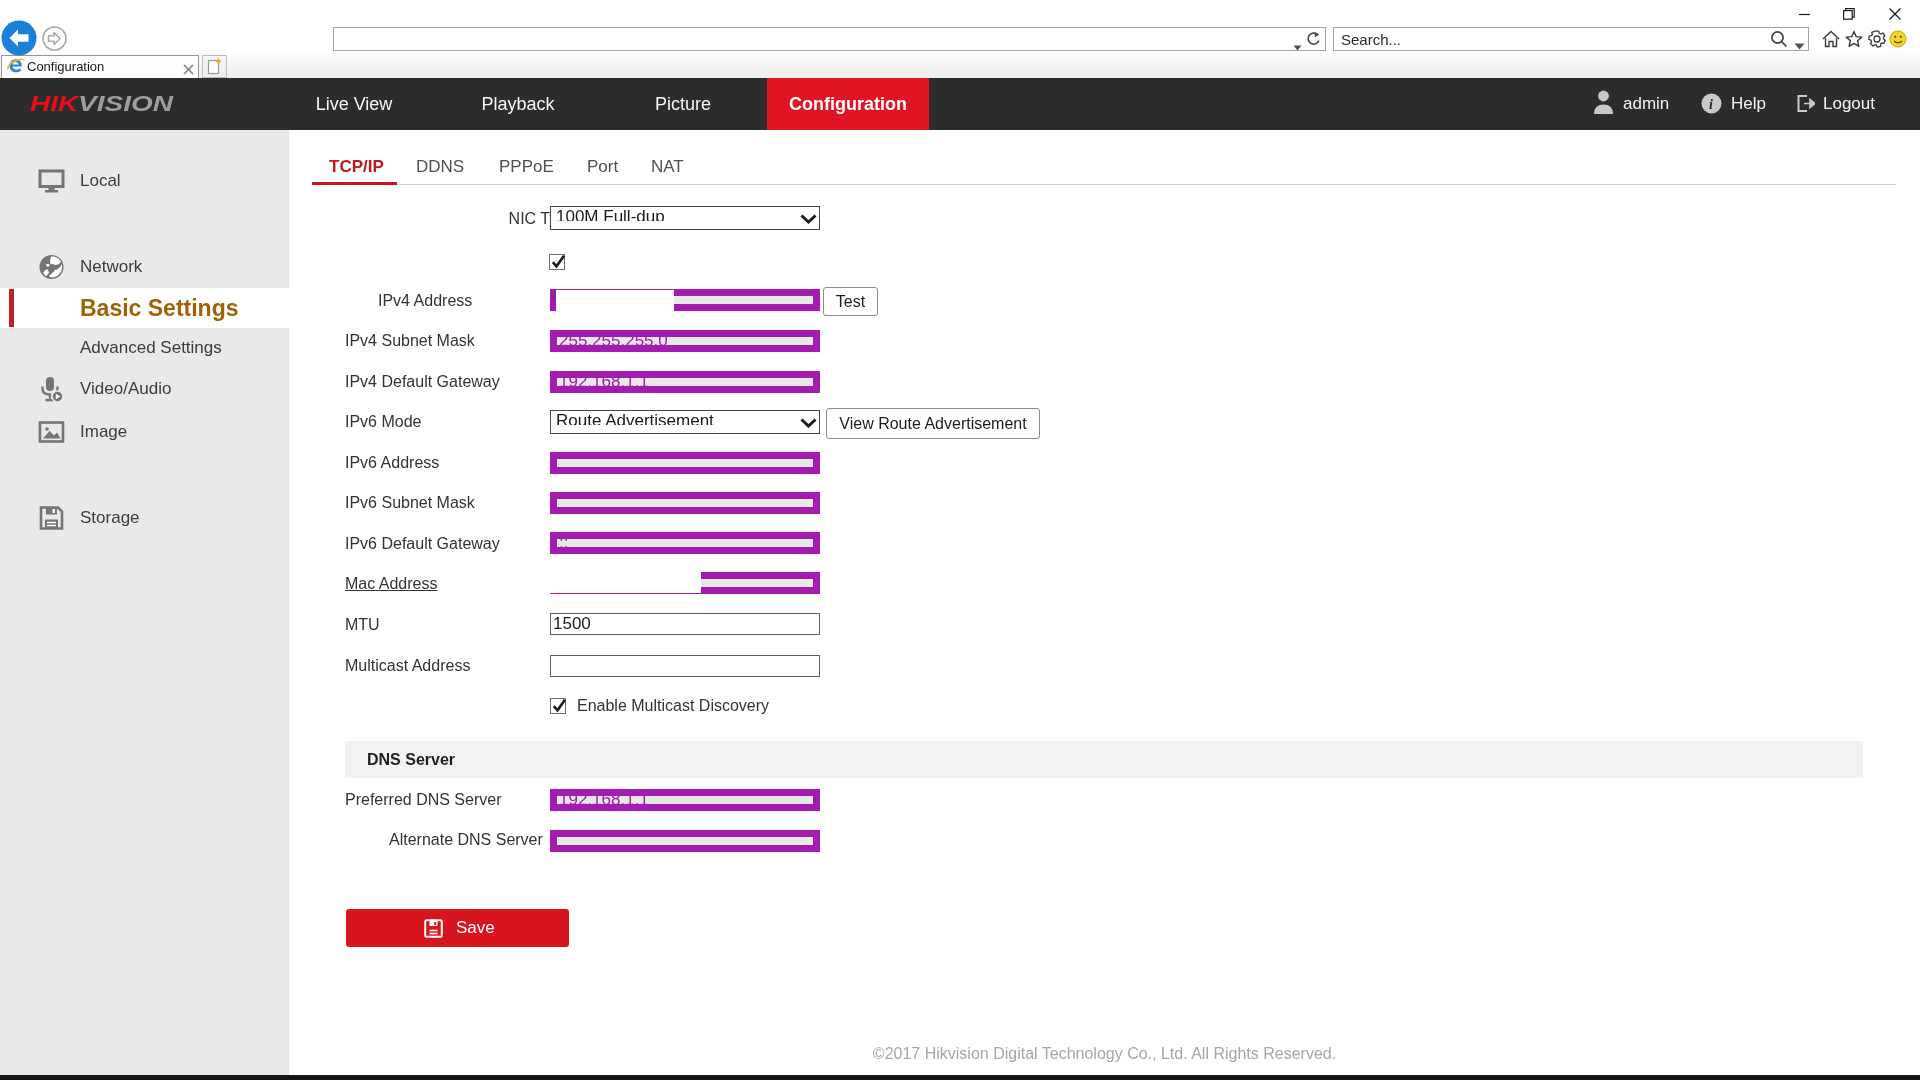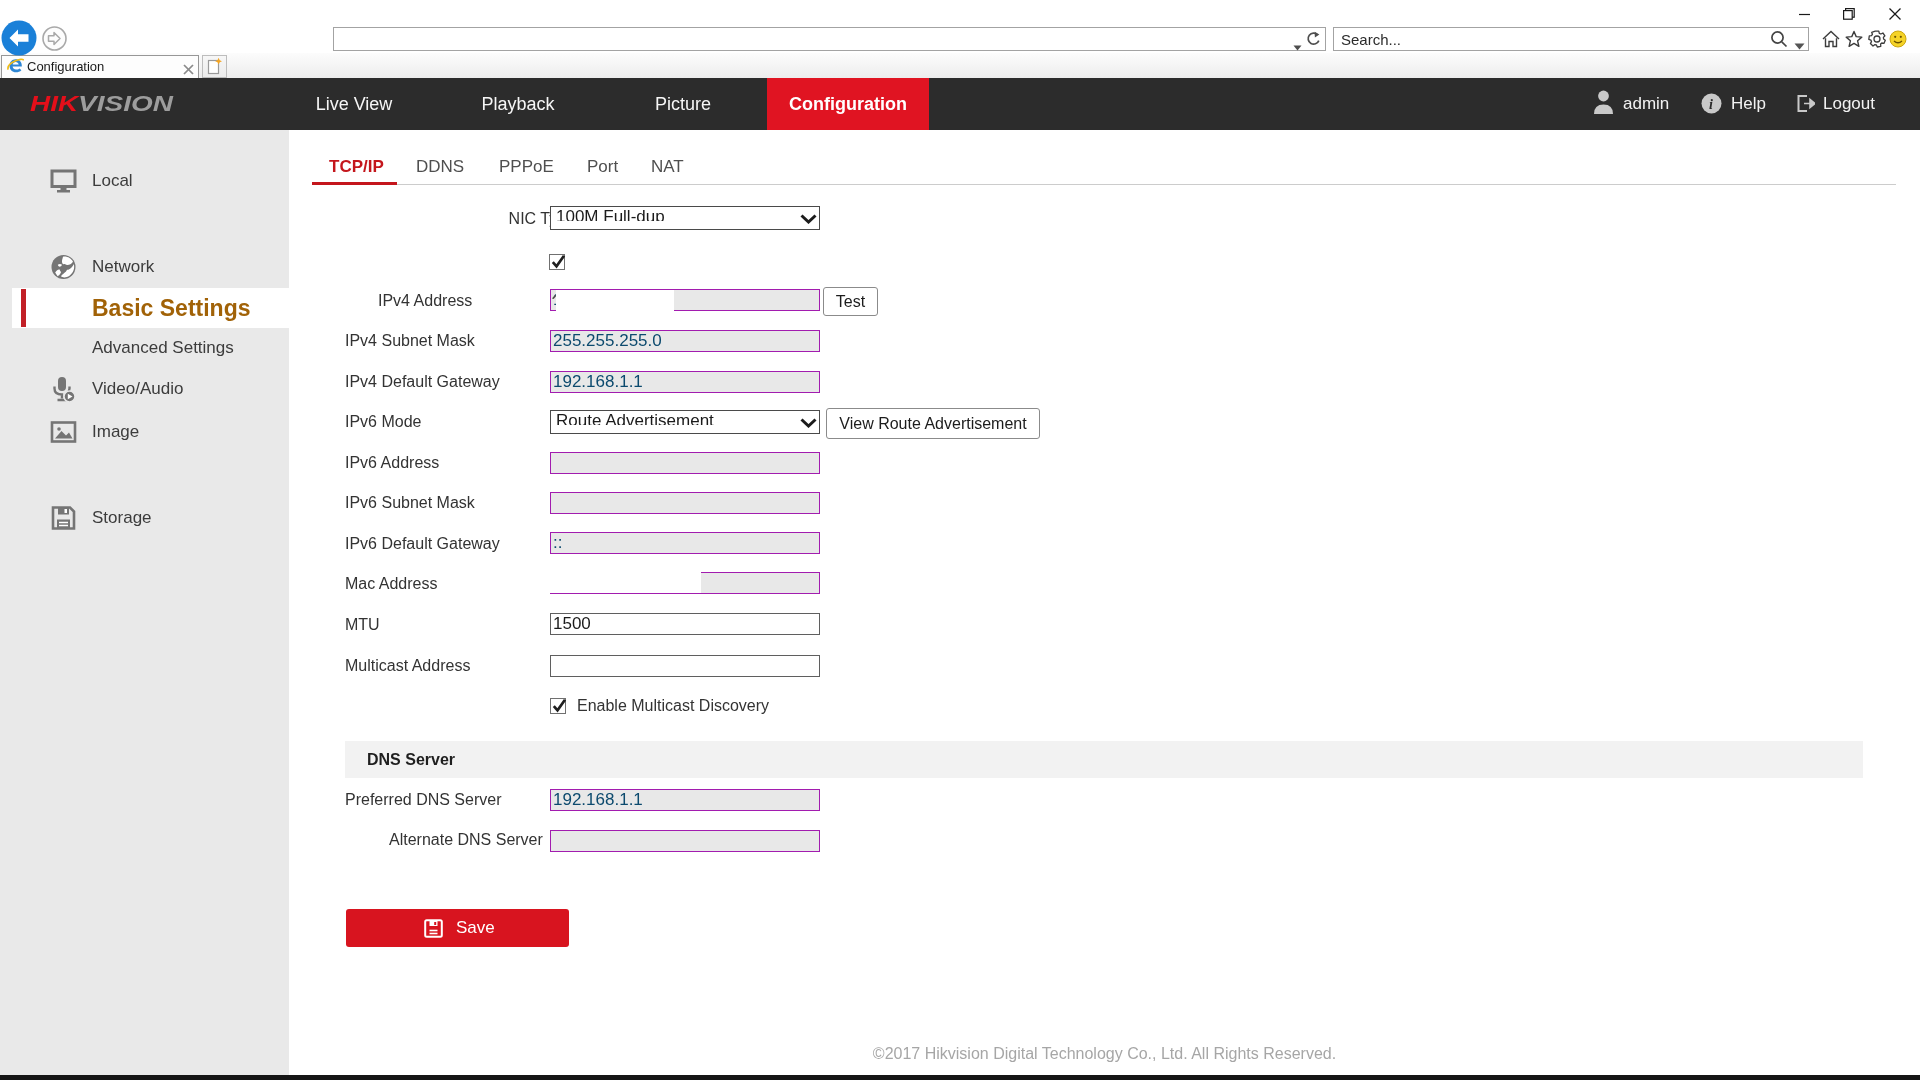--- a/index.html
+++ b/index.html
@@ -45,21 +45,21 @@
   #logo .hik { color:#e50f1a; } #logo .vision { color:#9d9d9d; }
   #user-icon { left:1593px; top:88px; width:21px; height:27px; }
   #user-name { left:1623px; top:78px; height:52px; line-height:52px; font-size:17px; color:#f2f2f2; }
   #help-icon { left:1701px; top:93px; width:21px; height:21px; }
   #help-label { left:1731px; top:78px; height:52px; line-height:52px; font-size:17px; color:#f2f2f2; }
   #logout-icon { left:1797px; top:95px; width:18px; height:17px; }
   #logout-label { left:1823px; top:78px; height:52px; line-height:52px; font-size:17px; color:#f2f2f2; }
 
   
   #sidebar { left:0; top:130px; width:289px; height:945px; background:#e9e9e9; }
-  .side-item { left:12px; width:316px; }
+  .side-item { left:0; width:316px; }
   .side-item .icon { position:absolute; left:38px; top:50%; transform:translateY(-50%); width:27px; height:27px; }
   .side-item .lbl { position:absolute; left:80px; top:0; height:100%; display:flex; align-items:center; font-size:17px; color:#3c3c3c; }
   #side-local   { top:29px; height:43px; }
   #side-system  { top:72px; height:43px; }
   #side-network { top:115px; height:43px; }
   #side-basic   { top:158px; height:40px; background:#fff; }
   #side-basic .lbl { font-weight:bold; color:#a16207; font-size:23px; }
   #side-basic .redbar { position:absolute; left:9px; top:1px; width:5px; height:38px; background:#c22027; }
   #side-advanced{ top:198px; height:39px; }
   #side-video   { top:237px; height:43px; }
@@ -69,21 +69,21 @@
 
   
   #content { left:289px; top:130px; width:1631px; height:945px; background:#fff; }
   .ctab { top:24px; height:26px; line-height:26px; font-size:17px; color:#4f4f4f; }
   #ctab-tcpip { left:40px; color:#c4161c; font-weight:bold; }
   #ctab-ddns { left:127px; } #ctab-pppoe { left:210px; } #ctab-port { left:298px; } #ctab-nat { left:362px; }
   #tabline { left:23px; top:54px; width:1584px; height:1px; background:#cccccc; }
   #tabline-red { left:23px; top:52px; width:85px; height:3px; background:#c4161c; }
 
   .flabel { left:56px; width:230px; height:24px; line-height:24px; font-size:16px; color:#333; }
-  .finput { left:261px; width:270px; height:22px; border:1px solid #a21caf; background:#e8e8e8; color:#0c4a6e; font-size:17px; font-family:"Liberation Sans",sans-serif; padding:0 2px; }
+  .finput { left:261px; width:270px; height:22px; border:7px solid #a21caf; background:#e8e8e8; color:#a21caf; font-size:17px; font-family:"Liberation Sans",sans-serif; padding:0 2px; }
   .finput.enabled { background:#fff; border:1px solid #5f5f5f; color:#1b1b1b; }
   .fselect { left:261px; width:270px; height:24px; border:1px solid #4a4a4a; background:#fff; color:#1b1b1b; font-size:17px; font-family:"Liberation Sans",sans-serif; padding:0 0 8px 5px;
              -webkit-appearance:none; appearance:none; border-radius:0; }
   .sel-chev { width:17px; height:10px; pointer-events:none; }
   .fbtn { background:#fff; border:1px solid #8b8b8b; border-radius:3px; color:#1c1c1c; font-size:16px; font-family:"Liberation Sans",sans-serif; text-align:center; }
   .cbox { width:16px; height:16px; border:1px solid #707070; background:#fff; }
   .cbox svg { position:absolute; left:0px; top:-1px; overflow:visible; }
   .clabel { height:24px; line-height:24px; font-size:16px; color:#333; }
 
   #row-nic-label { top:77px;text-align:right; } #nic-select { top:76px; } #nic-chev { left:511px; top:84px; }
@@ -92,21 +92,21 @@
   #ipv4-redact { left:267px; top:160px; width:118px; height:23px; background:#fff; }
   #ipv4-frag { left:263px; top:164px; width:4px; height:5px; }
   #test-btn { left:534px; top:157px; width:55px; height:29px; }
   #row-subnet-label { top:199px; } #subnet-input { top:200px; }
   #row-gw-label { top:240px; } #gw-input { top:241px; }
   #row-ipv6mode-label { top:280px; } #ipv6mode-select { top:280px; } #ipv6mode-chev { left:511px; top:288px; }
   #viewroute-btn { left:537px; top:278px; width:214px; height:31px; }
   #row-ipv6addr-label { top:321px; } #ipv6addr-input { top:322px; }
   #row-ipv6subnet-label { top:361px; } #ipv6subnet-input { top:362px; }
   #row-ipv6gw-label { top:402px; } #ipv6gw-input { top:402px; }
-  #row-mac-label { top:442px; } #mac-input { top:442px; }
+  #row-mac-label { top:442px;text-decoration:underline; } #mac-input { top:442px; }
   #mac-redact { left:259px; top:436px; width:153px; height:27px; background:#fff; }
   #row-mtu-label { top:483px; } #mtu-input { top:483px; }
   #row-multicast-label { top:524px; } #multicast-input { top:525px; }
   #em-box { left:261px; top:568px; } #em-label { left:288px; top:564px; }
   #dns-bar { left:56px; top:611px; width:1518px; height:37px; background:#f2f2f2; }
   #dns-title { left:78px; top:611px; height:37px; line-height:37px; font-size:16px; font-weight:bold; color:#1f1f1f; }
   #row-pdns-label { top:658px; } #pdns-input { top:659px; }
   #row-adns-label { top:698px;margin-left:44px; } #adns-input { top:700px; }
   #save-btn { left:57px; top:779px; width:223px; height:38px; background:#d8141f; border-radius:3px; color:#fff; display:flex; align-items:center; }
   #save-icon { position:absolute; left:78px; top:10px; width:19px; height:19px; }

